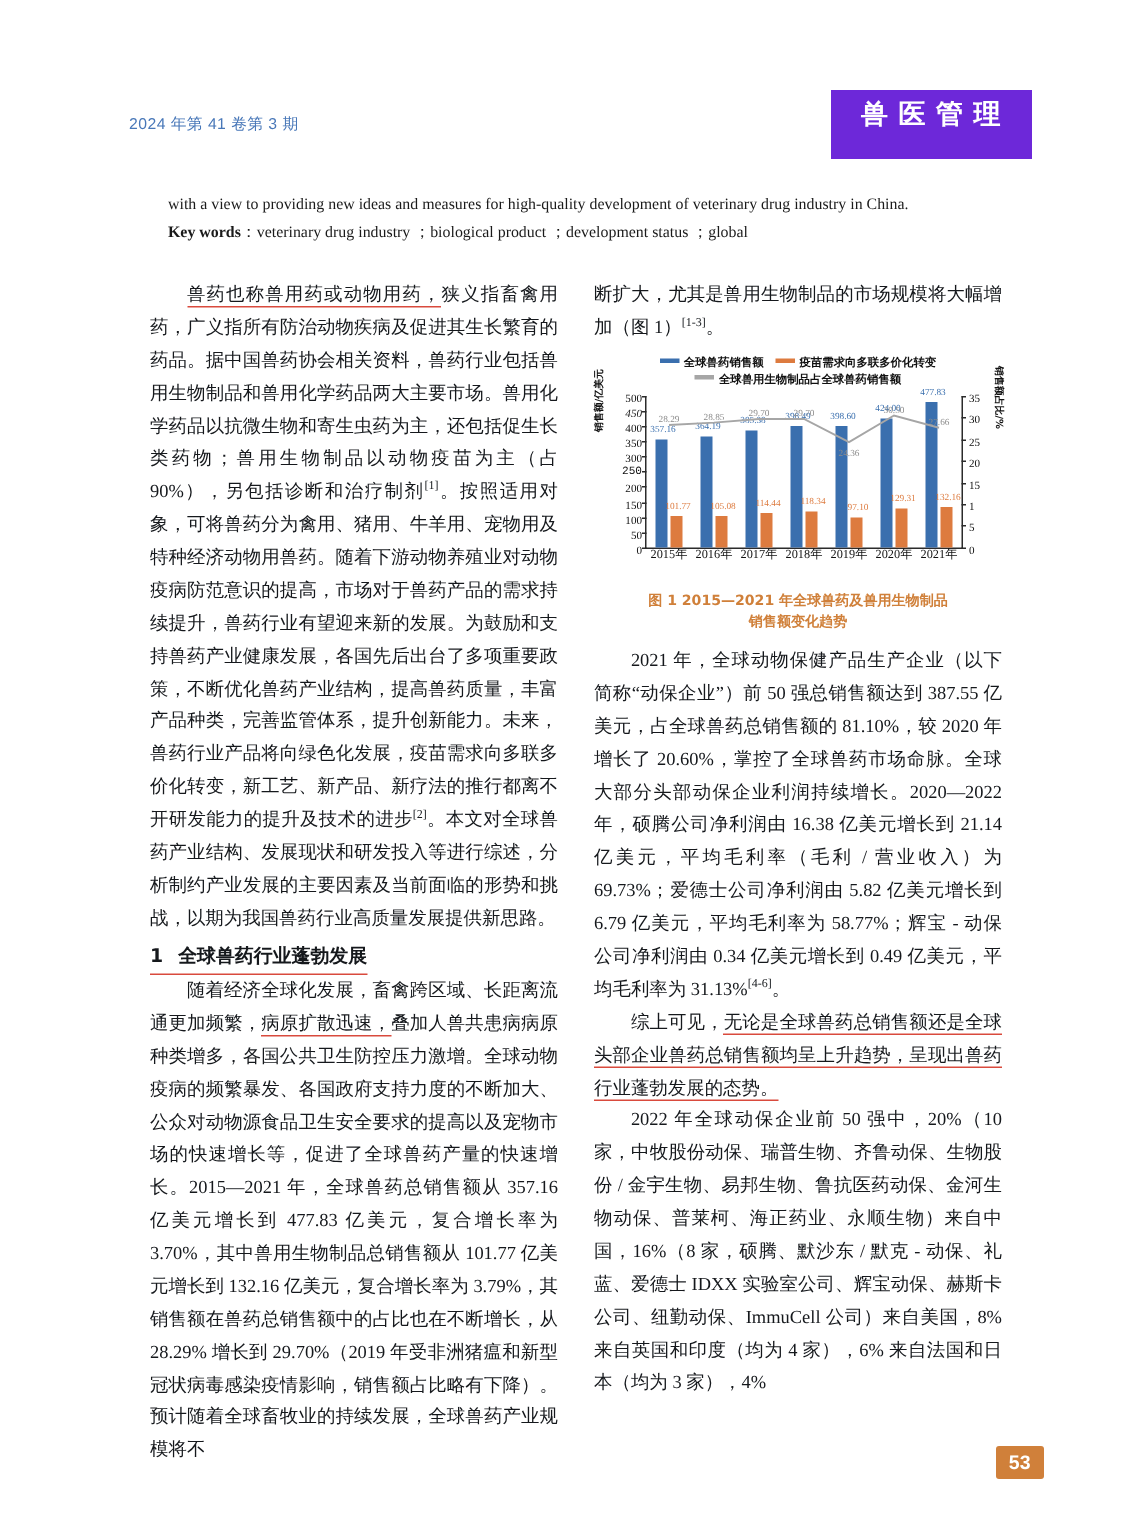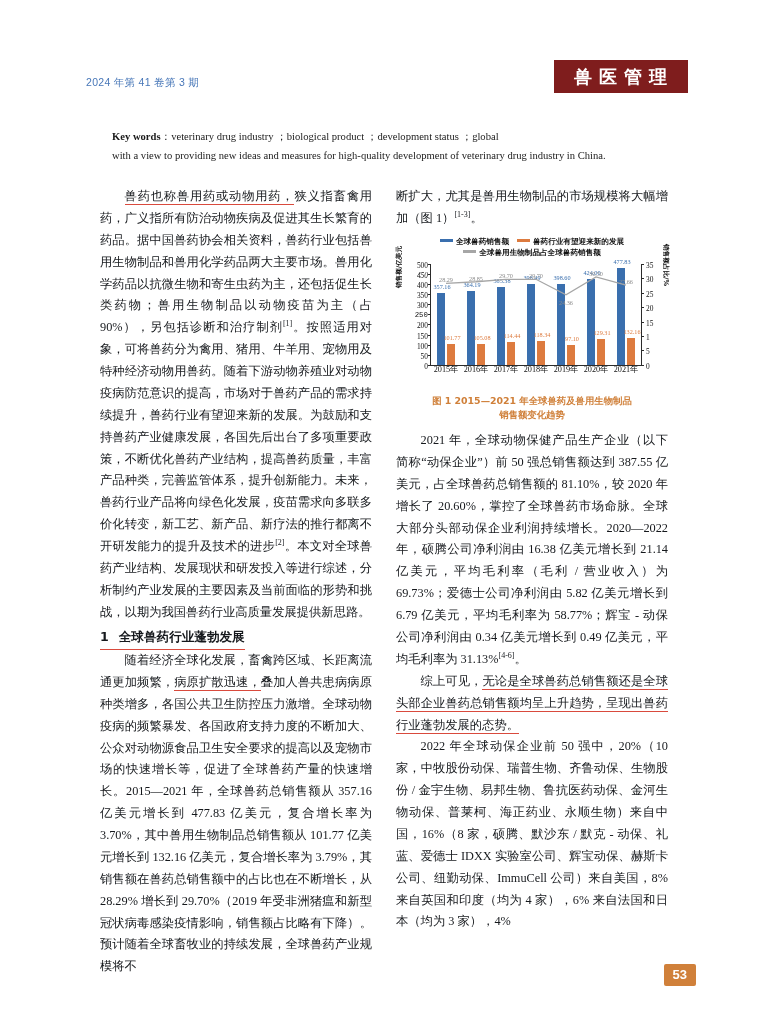--- a/index.html
+++ b/index.html
@@ -30,26 +30,26 @@
     top: 8px;
     font-size: 10.5px;
     color: #4877b8;
     letter-spacing: 0.3px;
     font-family: "Liberation Sans", sans-serif;
   }
   .section-tag {
     position: absolute;
     right: 72px;
     top: -8px;
-    background: #7f1d1d;
+    background: #6d28d9;
     color: #ffffff;
     font-size: 18px;
     font-weight: bold;
     letter-spacing: 7px;
-    padding: 8px 14px 7px 20px;
+    padding: 8px 14px 20px 20px;
     font-family: "DejaVu Sans", sans-serif;
     line-height: 1;
   }
 
   
   .abstract-block {
     position: absolute;
     left: 112px;
     top: 128px;
     width: 590px;
@@ -251,24 +251,24 @@
 </style>
 </head>
 <body>
 
 <div class="page-header">
   <div class="issue-line">2024 年第 41 卷第 3 期</div>
   <div class="section-tag">兽医管理</div>
 </div>
 
 <div class="abstract-block">
+  <div>with a view to providing new ideas and measures for high-quality development of veterinary drug industry in China.</div>
   <div>
     <span class="kw-label">Key words</span><span>：veterinary drug industry ；biological product ；development status ；global</span>
   </div>
-  <div>with a view to providing new ideas and measures for high-quality development of veterinary drug industry in China.</div>
 </div>
 
 <div class="col col-left">
 
   <p class="indent"><span class="hl">兽药也称兽用药或动物用药，</span><span>狭义指畜禽用药，广义指所有防治动物疾病及促进其生长繁育的药品。据中国兽药协会相关资料，兽药行业包括兽用生物制品和兽用化学药品两大主要市场。兽用化学药品以抗微生物和寄生虫药为主，还包括促生长类药物；兽用生物制品以动物疫苗为主（占 90%），另包括诊断和治疗制剂</span><span class="sup">[1]</span><span>。按照适用对象，可将兽药分为禽用、猪用、牛羊用、宠物用及特种经济动物用兽药。随着下游动物养殖业对动物疫病防范意识的提高，市场对于兽药产品的需求持续提升，兽药行业有望迎来新的发展。为鼓励和支持兽药产业健康发展，各国先后出台了多项重要政策，不断优化兽药产业结构，提高兽药质量，丰富产品种类，完善监管体系，提升创新能力。未来，兽药行业产品将向绿色化发展，疫苗需求向多联多价化转变，新工艺、新产品、新疗法的推行都离不开研发能力的提升及技术的进步</span><span class="sup">[2]</span><span>。本文对全球兽药产业结构、发展现状和研发投入等进行综述，分析制约产业发展的主要因素及当前面临的形势和挑战，以期为我国兽药行业高质量发展提供新思路。</span></p>
 
   <p><span class="sec-head"><span class="num">1</span><span>全球兽药行业蓬勃发展</span></span></p>
 
   <p class="indent"><span>随着经济全球化发展，畜禽跨区域、长距离流通更加频繁，</span><span class="hl">病原扩散迅速，</span><span>叠加人兽共患病病原种类增多，各国公共卫生防控压力激增。全球动物疫病的频繁暴发、各国政府支持力度的不断加大、公众对动物源食品卫生安全要求的提高以及宠物市场的快速增长等，促进了全球兽药产量的快速增长。2015—2021 年，全球兽药总销售额从 357.16 亿美元增长到 477.83 亿美元，复合增长率为 3.70%，其中兽用生物制品总销售额从 101.77 亿美元增长到 132.16 亿美元，复合增长率为 3.79%，其销售额在兽药总销售额中的占比也在不断增长，从 28.29% 增长到 29.70%（2019 年受非洲猪瘟和新型冠状病毒感染疫情影响，销售额占比略有下降）。预计随着全球畜牧业的持续发展，全球兽药产业规模将不</span></p>
 
@@ -276,21 +276,21 @@
 
 <div class="col col-right">
 
   <p><span>断扩大，尤其是兽用生物制品的市场规模将大幅增加（图 1）</span><span class="sup">[1-3]</span><span>。</span></p>
 
   <div class="figure">
 
     <div class="legend">
       <span><span class="sw sw-blue"></span><span>全球兽药销售额</span></span>
       &nbsp;
-      <span><span class="sw sw-org"></span><span>兽药行业有望迎来新的发展</span></span>
+      <span><span class="sw sw-org"></span><span>疫苗需求向多联多价化转变</span></span>
       <br>
       <span><span class="sw sw-gray"></span><span>全球兽用生物制品占全球兽药销售额</span></span>
     </div>
 
     <div class="plot-wrap">
       <div class="axis-title-left">销售额/亿美元</div>
       <div class="axis-title-right">销售额占比/%</div>
       <div class="plot-area right-axis" id="plotArea">
           <div class="ytick" style="left: -25px; top: 96px;">0</div>
           <div class="tickmark" style="top: 101px;"></div>

